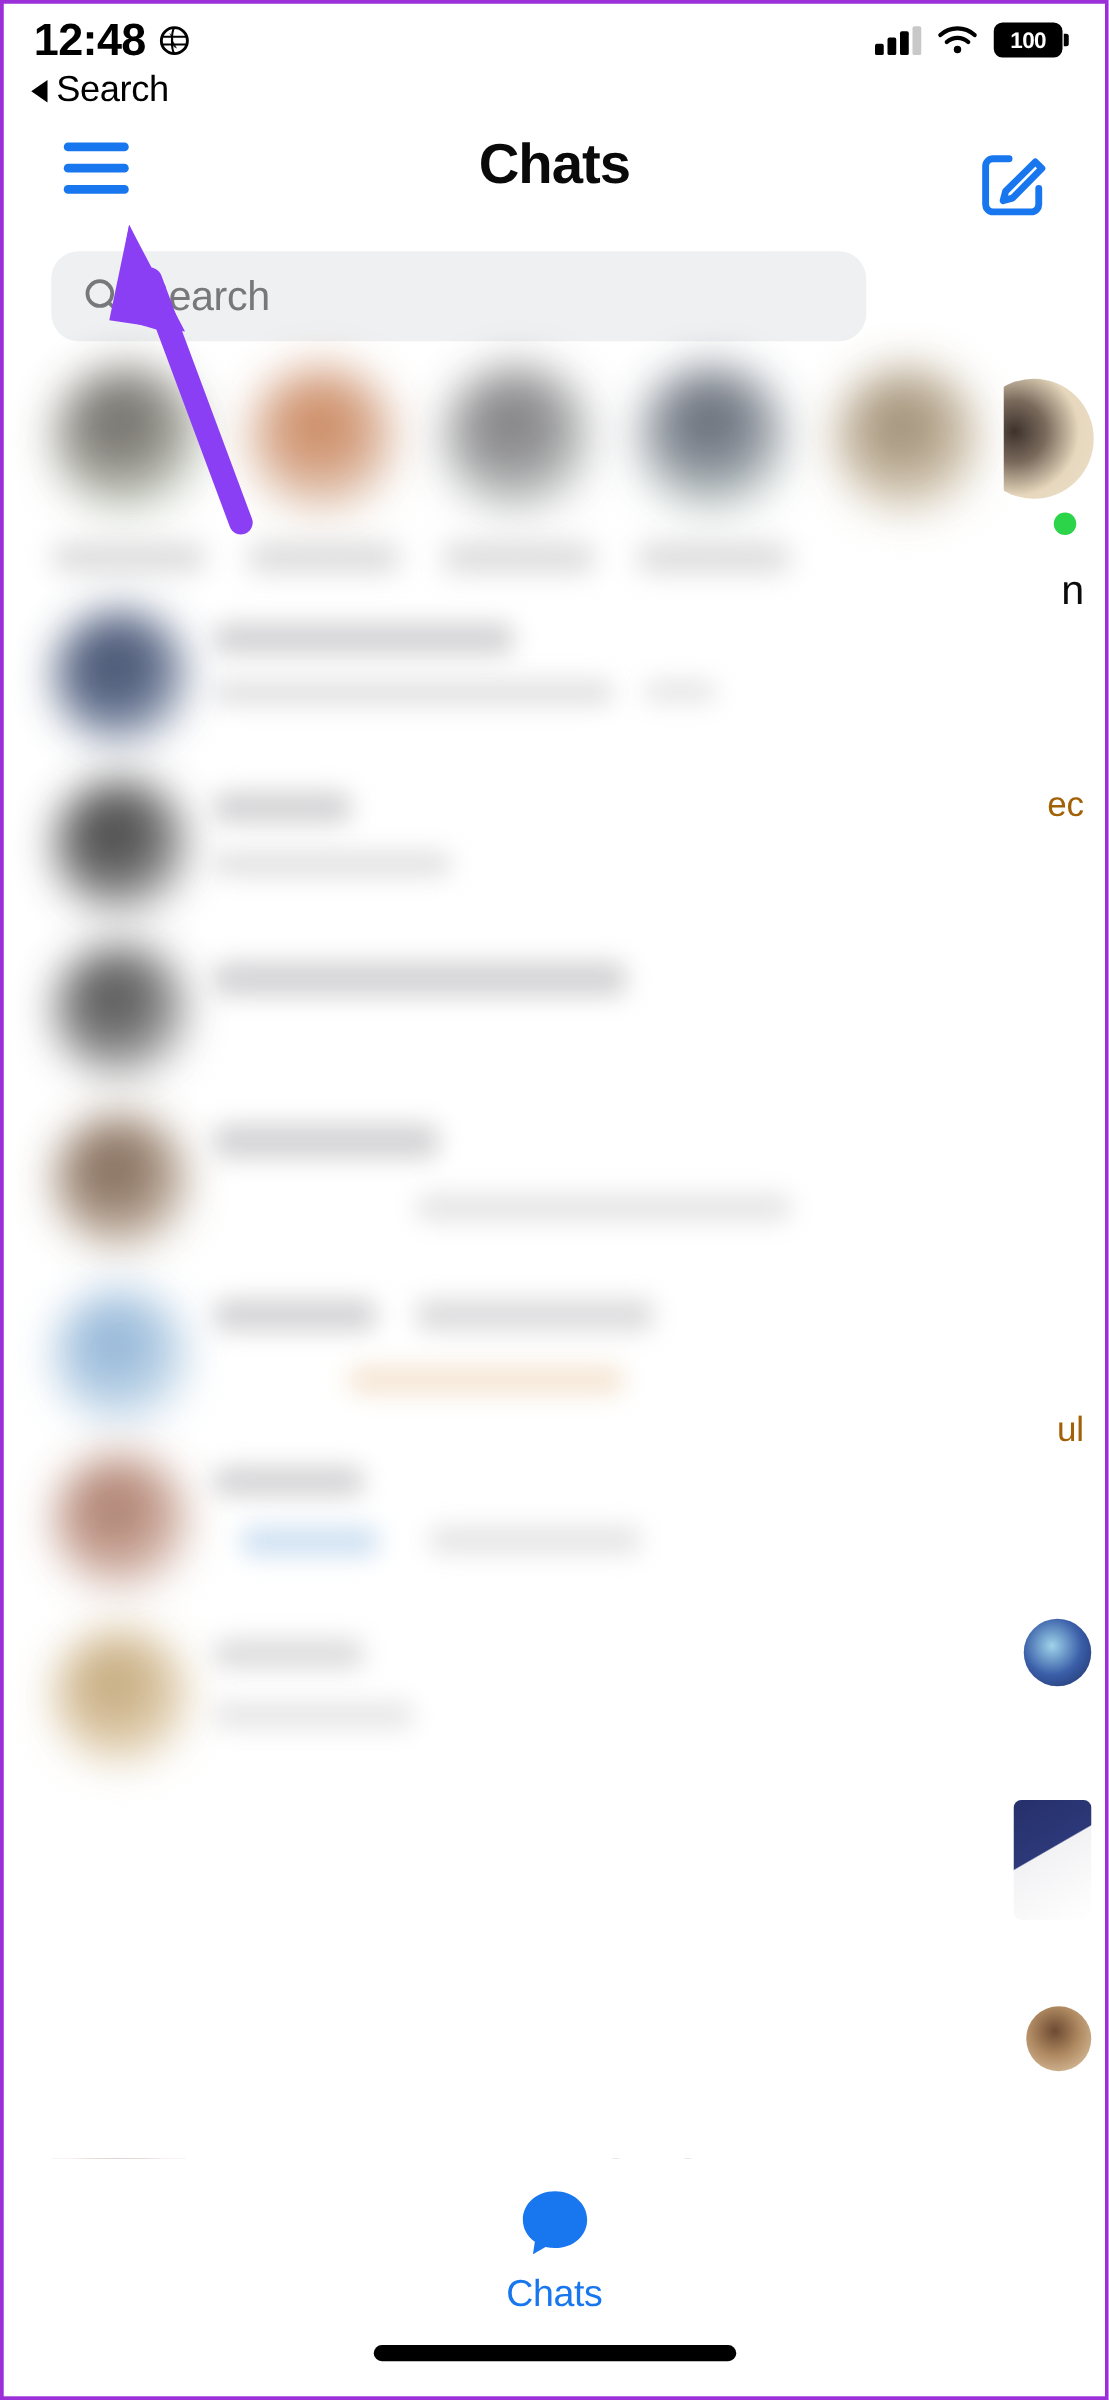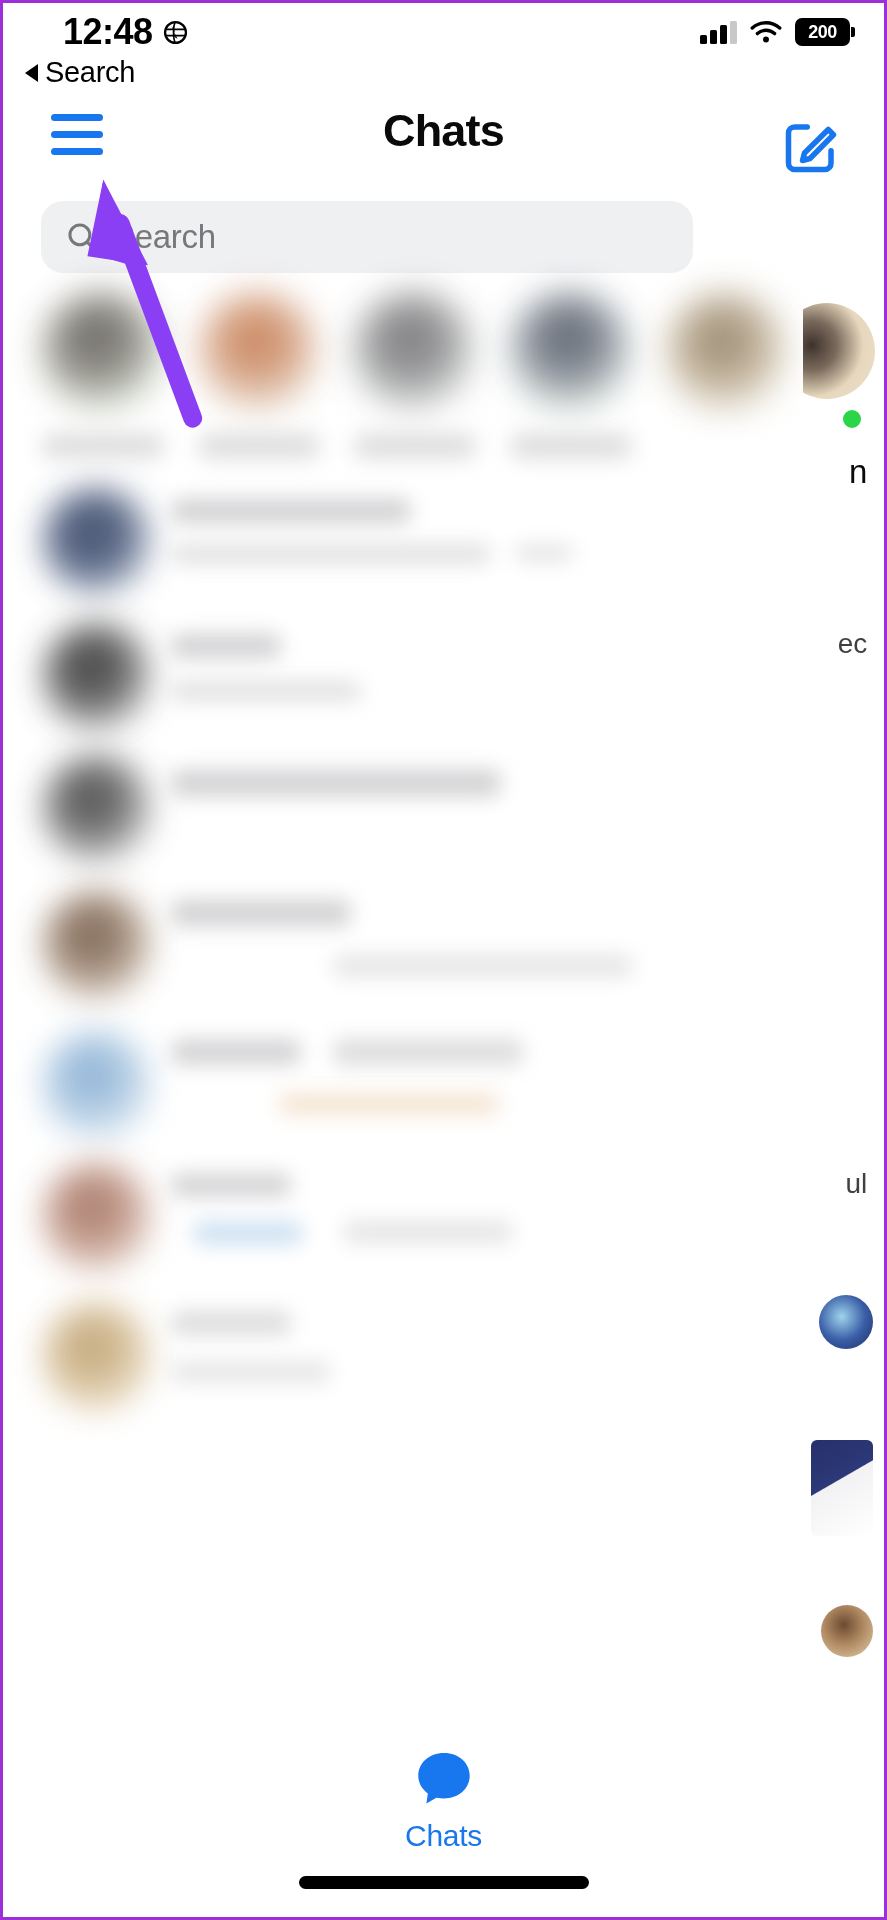--- a/index.html
+++ b/index.html
@@ -13,21 +13,21 @@
     position:absolute; inset:0;
     background:#ffffff;
     border:3px solid #9b30d9;
     overflow:hidden;
   }
 
   
   .status-bar {
     position:absolute; left:0; top:0; width:100%; height:58px;
     display:flex; align-items:center; justify-content:space-between;
-    padding:0 34px 0 60px;
+    padding:0 34px 0 24px;
   }
   .status-left { display:flex; align-items:center; gap:10px; }
   .clock { font-size:36px; font-weight:700; color:#000; letter-spacing:-0.5px; }
   .loc-icon { width:25px; height:25px; }
   .status-right { display:flex; align-items:center; gap:13px; }
   .signal { display:flex; align-items:flex-end; gap:3px; height:23px; }
   .signal i { width:7px; background:#000; border-radius:1.5px; display:block; }
   .signal i:nth-child(1){ height:9px; }
   .signal i:nth-child(2){ height:14px; }
   .signal i:nth-child(3){ height:19px; }
@@ -124,24 +124,24 @@
   .pa1 { top:10px;  background:radial-gradient(circle at 34% 44%, #3d322c 0%, #7a6a5c 30%, #e6d7bd 62%, #efe3cc 100%); }
   .online-dot {
     position:absolute; right:16px; top:113px; width:26px; height:26px;
     border-radius:50%; background:#2cd44a; border:4px solid #fff;
   }
   .peek-letter {
     position:absolute; right:14px; top:160px;
     font-size:33px; color:#0b0b0b; letter-spacing:-0.3px;
   }
   .peek-time {
-    position:absolute; right:14px; font-size:28px; color:#404040; letter-spacing:-0.2px;
+    position:absolute; right:14px; font-size:28px; color:#a16207; letter-spacing:-0.2px;
   }
   .pt1 { top:335px; }
-  .pt2 { top:875px;margin-left:25px; }
+  .pt2 { top:835px;margin-left:25px; }
   .peek-thumb {
     position:absolute; right:8px; width:54px; height:54px; border-radius:50%;
   }
   .ptb1 { top:1002px; background:radial-gradient(circle at 42% 40%, #9fd4ea 0%, #3a5ea8 52%, #1d2f63 100%); }
   .ptb2 {
     top:1147px; width:62px; height:96px; border-radius:6px;
     background:linear-gradient(150deg,#26306b 0%,#2c3878 42%,#f2f2f4 43%,#ffffff 100%);
   }
   .ptb3 { top:1312px; width:52px; height:52px; background:radial-gradient(circle at 44% 38%, #6d4a32 0%, #b08a62 46%, #e3cfae 100%); }
 
@@ -200,21 +200,21 @@
           <i></i>
           <i></i>
           <i></i>
       </div>
       <svg class="wifi" viewBox="0 0 28 20">
         <path d="M2 6.5 A18 18 0 0 1 26 6.5" fill="none" stroke="#000" stroke-width="3" stroke-linecap="round"></path>
         <path d="M6.5 11.4 A11 11 0 0 1 21.5 11.4" fill="none" stroke="#000" stroke-width="3" stroke-linecap="round"></path>
         <circle cx="14" cy="16.6" r="2.6" fill="#000"></circle>
       </svg>
       <div class="battery">
-        <span>200</span>
+        <span>100</span>
       </div>
     </div>
   </div>
 
   <div class="back-row">
     <span class="back-tri"></span>
     <span class="back-label">Search</span>
   </div>
 
   <div class="nav">

